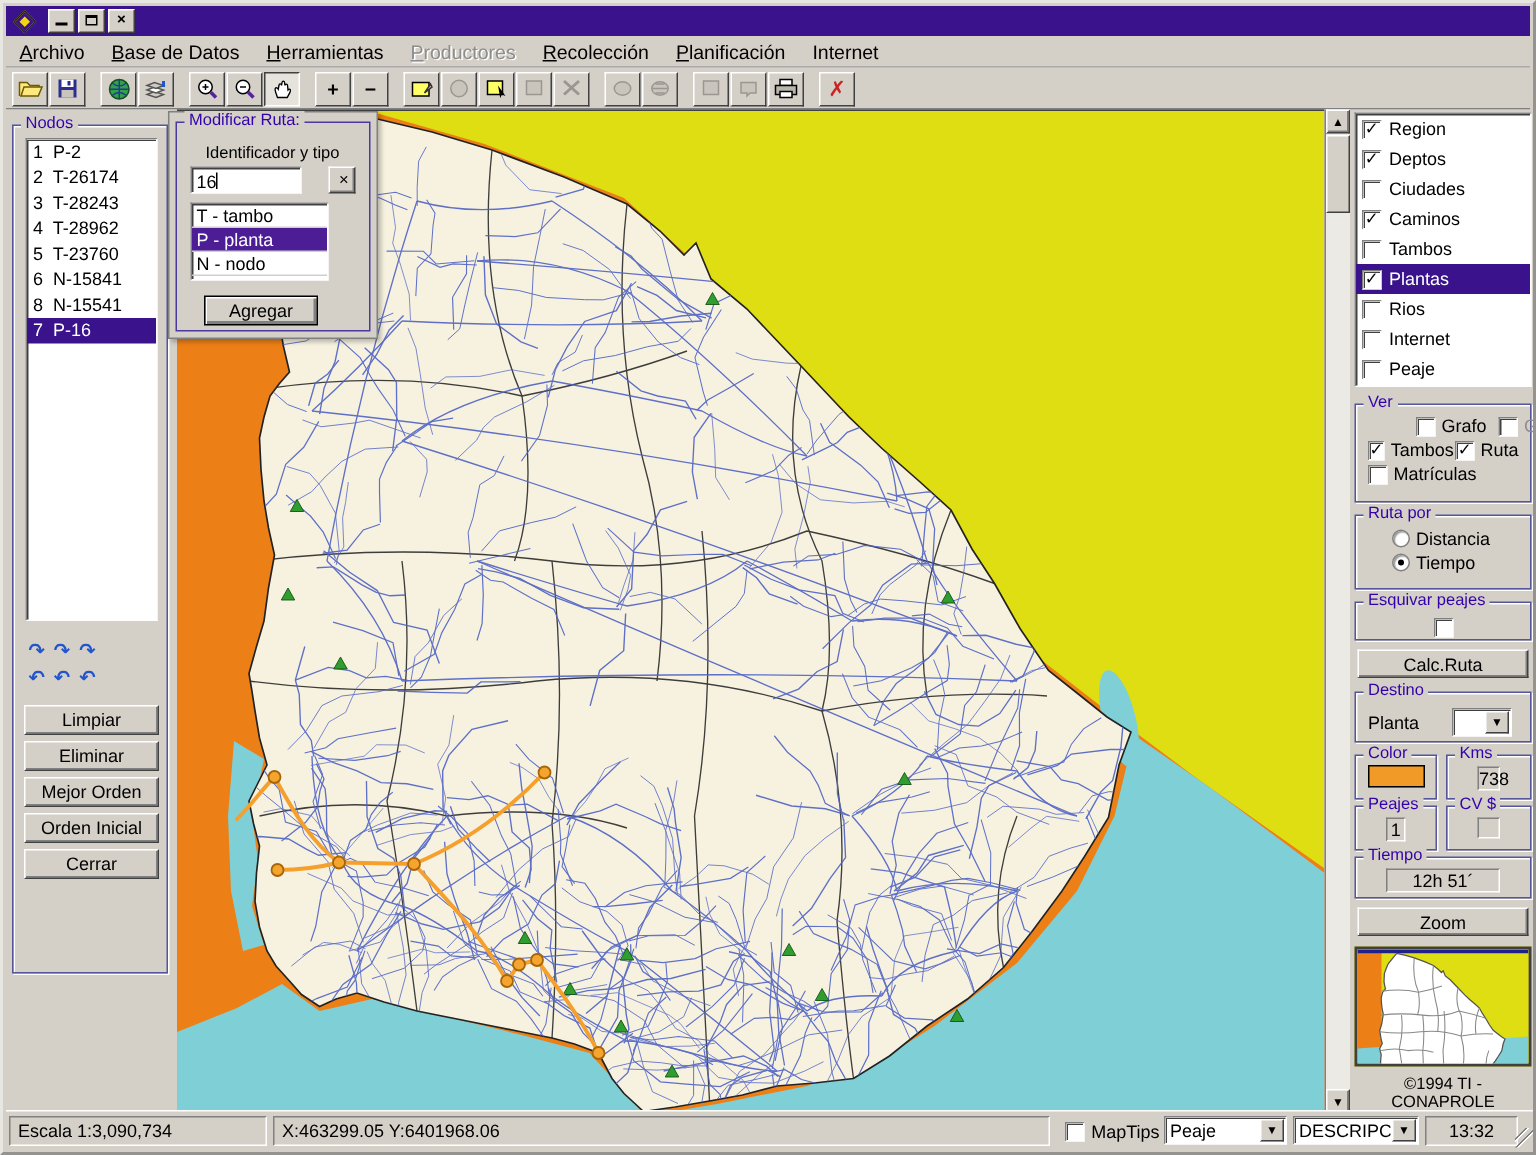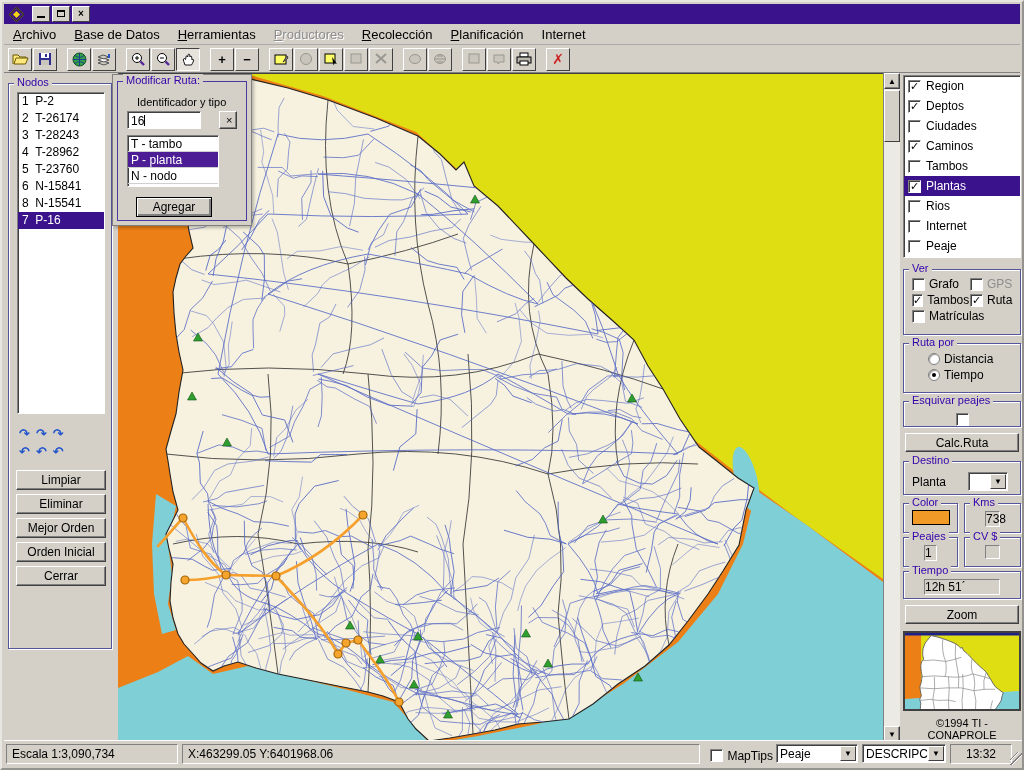--- a/index.html
+++ b/index.html
@@ -62,21 +62,21 @@
   .typelist .row{height:16px;line-height:16px;padding-left:3px;border-bottom:1px solid #cfcfcf;}
   .typelist .row.sel{background:#4c1d95;color:#fff;}
   .agregar{position:absolute;left:18px;top:115px;width:76px;height:20px;border-color:#000;box-shadow:inset 1px 1px 0 #fff, inset -2px -2px 0 #808080;}
   
   .layerbox{position:absolute;left:3px;top:2px;width:118px;height:183px;overflow:hidden;}
   .layerrow{height:20px;display:flex;align-items:center;padding-left:4px;font-size:12px;gap:5px;}
   .layerrow.sel{background:#39128C;color:#fff;}
   .rp-gb{position:absolute;left:3px;width:118px;}
   .vrow{display:flex;align-items:center;gap:4px;font-size:12px;padding:1px 0 1px 8px;}
   .vrow .dim{color:#8d8d8d;}
-  .valbox{display:block;margin:20px;border:1px solid;border-color:#808080 #fff #fff #808080;font-size:12px;}
+  .valbox{display:block;margin:20px;border:1px solid;border-color:#808080 #fff #fff #808080;text-align:center;font-size:12px;}
   .swatch{display:block;margin:6px auto 0;width:38px;height:15px;border:1px solid #000;}
   .minimap{position:absolute;left:3px;top:526px;width:118px;height:112px;border:2px solid #404040;background:#DFDE12;}
   .copyright{position:absolute;left:0;top:643px;width:124px;text-align:center;font-size:11px;color:#000;}
   
   .sbtn{position:absolute;left:0;width:16px;height:16px;font-size:8px;line-height:15px;text-align:center;padding:0;}
   .sthumb{position:absolute;left:0;top:17px;width:16px;height:52px;background:#D4D0C8;border:1px solid;border-color:#fff #404040 #404040 #fff;}
   
   .statusbar{position:absolute;left:2px;bottom:2px;width:1020px;height:26px;background:#D4D0C8;border-top:1px solid #fff;display:block;}
   .scell{position:absolute;top:3px;height:20px;border:1px solid;border-color:#808080 #fff #fff #808080;font-size:12px;line-height:18px;padding:0 5px;color:#000;}
   .grip{position:absolute;right:1px;bottom:1px;width:13px;height:13px;background:
@@ -770,21 +770,21 @@
             <span>Internet</span>
           </div>
         <div class="layerrow">
             <span class="cb"></span>
             <span>Peaje</span>
           </div>
       </div>
 
       <div class="gb rp-gb" style="top:196px;height:66px;">
         <span class="gb-label">Ver</span>
-        <div style="display:flex;margin-top:6px;">
+        <div style="display:flex;margin-top:6px;padding-left:32px;">
           <div class="vrow" style="width:58px;">
               <span class="cb"></span>
               <span>Grafo</span>
             </div>
           <div class="vrow">
               <span class="cb"></span>
               <span class="dim">GPS</span>
             </div>
         </div>
         <div style="display:flex;">

